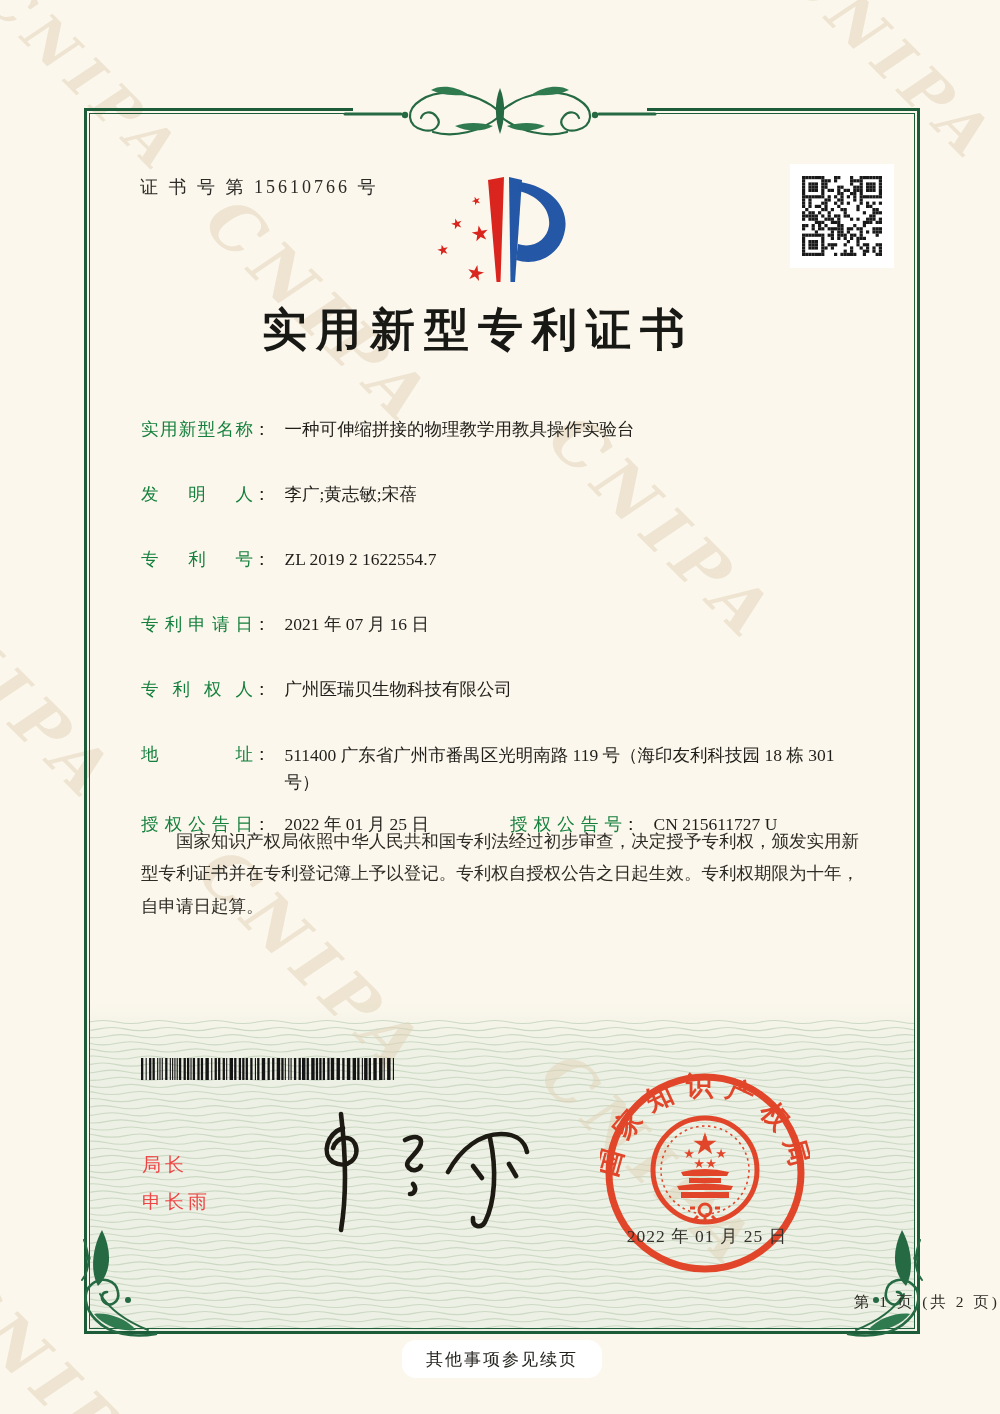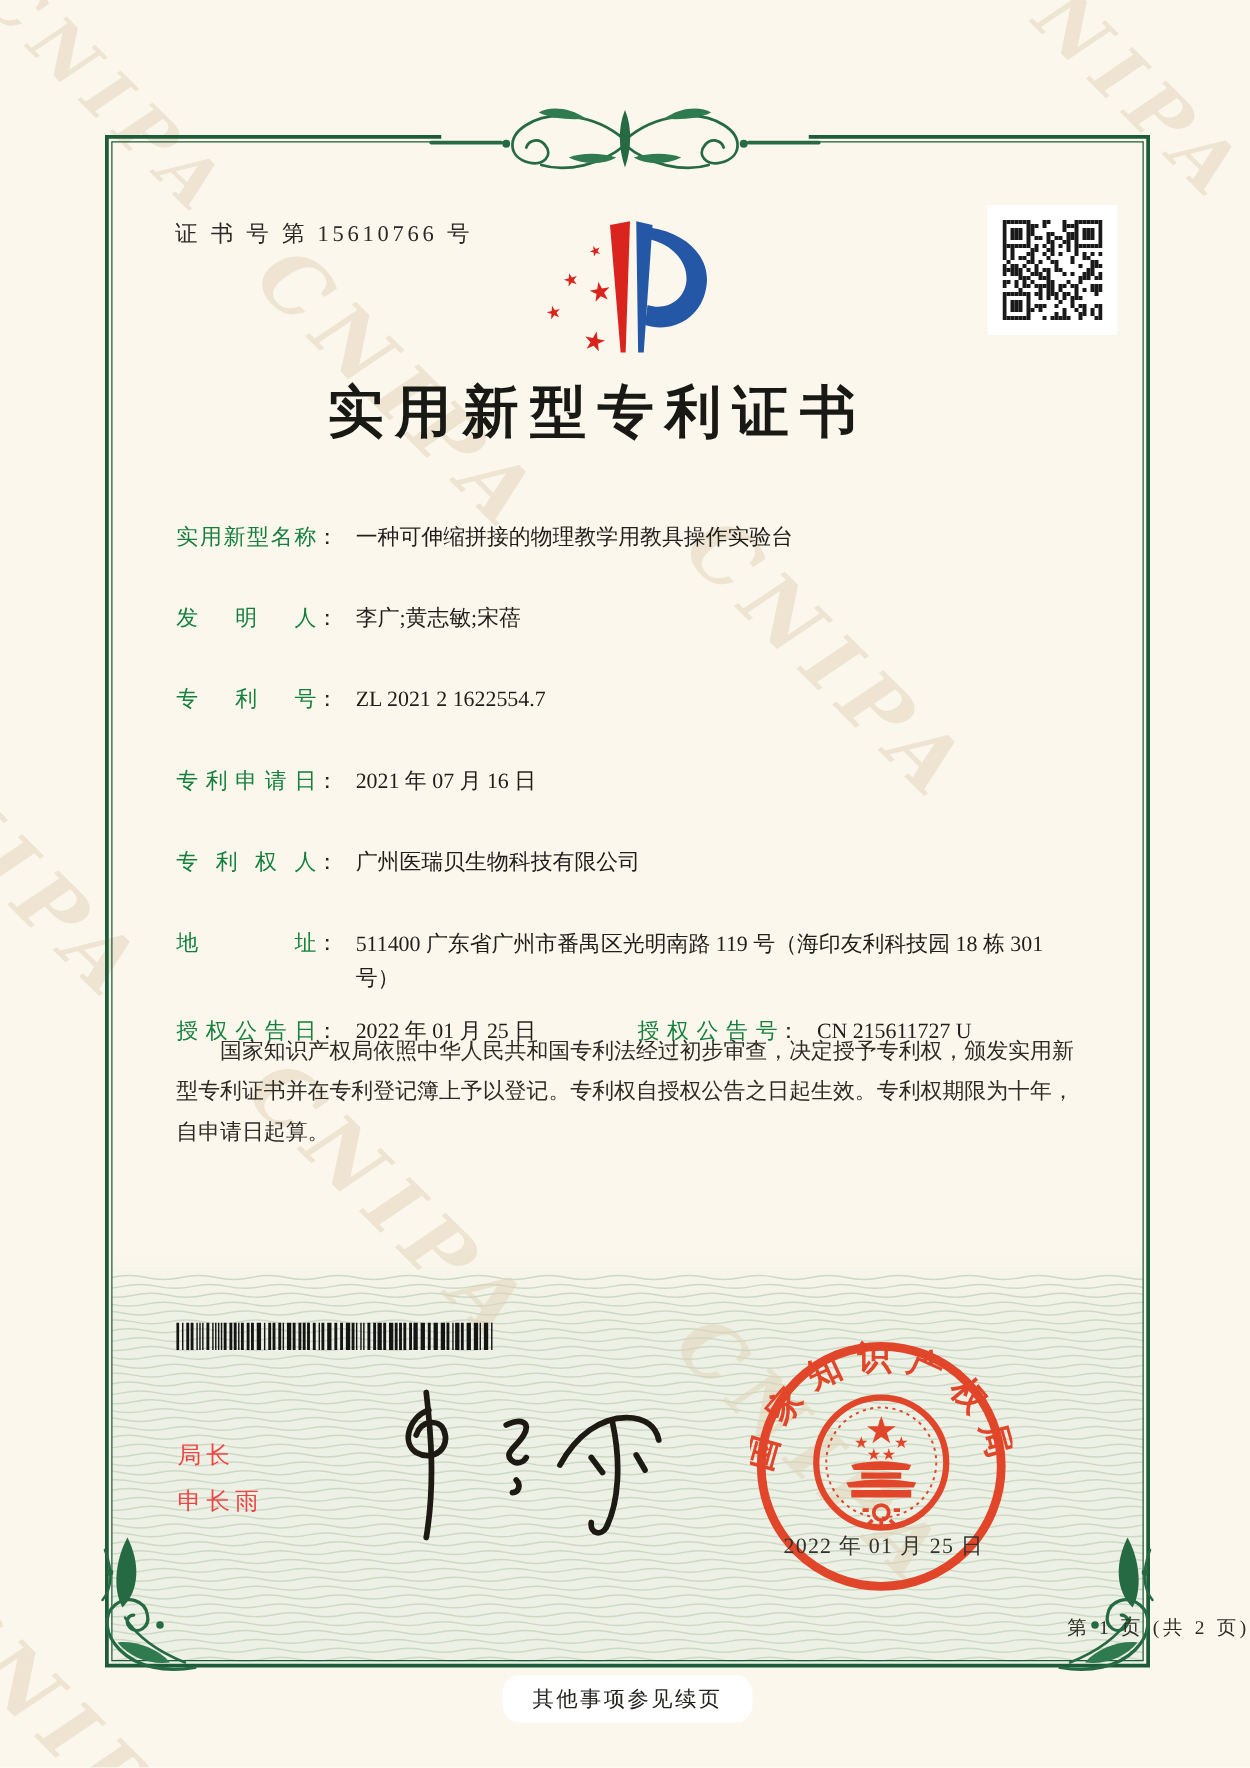--- a/index.html
+++ b/index.html
@@ -526,21 +526,21 @@
         <span class="fvalue">一种可伸缩拼接的物理教学用教具操作实验台</span>
       </div>
       <div class="frow">
         <span class="flabel">发明人</span>
           <span class="fcolon">：</span>
         <span class="fvalue">李广;黄志敏;宋蓓</span>
       </div>
       <div class="frow">
         <span class="flabel">专利号</span>
           <span class="fcolon">：</span>
-        <span class="fvalue">ZL 2021 2 1622554.7</span>
+        <span class="fvalue">ZL 2019 2 1622554.7</span>
       </div>
       <div class="frow">
         <span class="flabel">专利申请日</span>
           <span class="fcolon">：</span>
         <span class="fvalue">2021 年 07 月 16 日</span>
       </div>
       <div class="frow">
         <span class="flabel">专利权人</span>
           <span class="fcolon">：</span>
         <span class="fvalue">广州医瑞贝生物科技有限公司</span>

